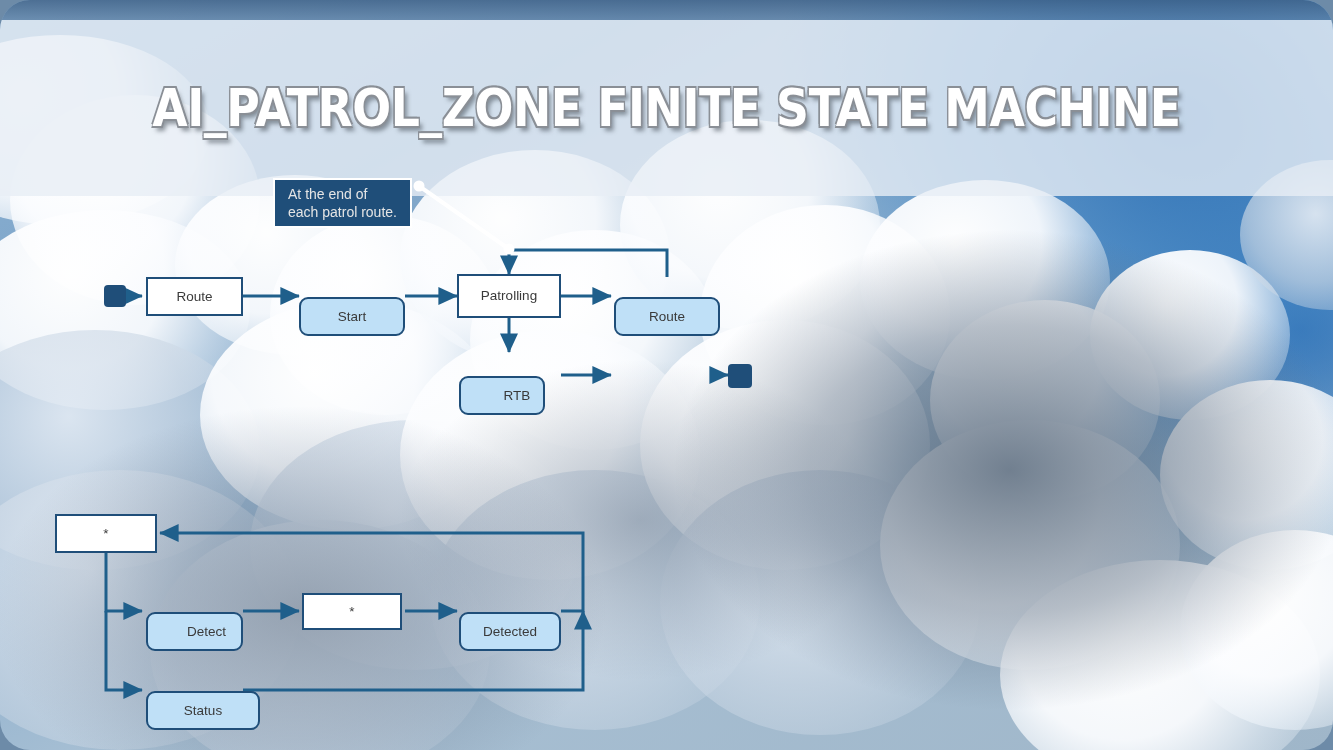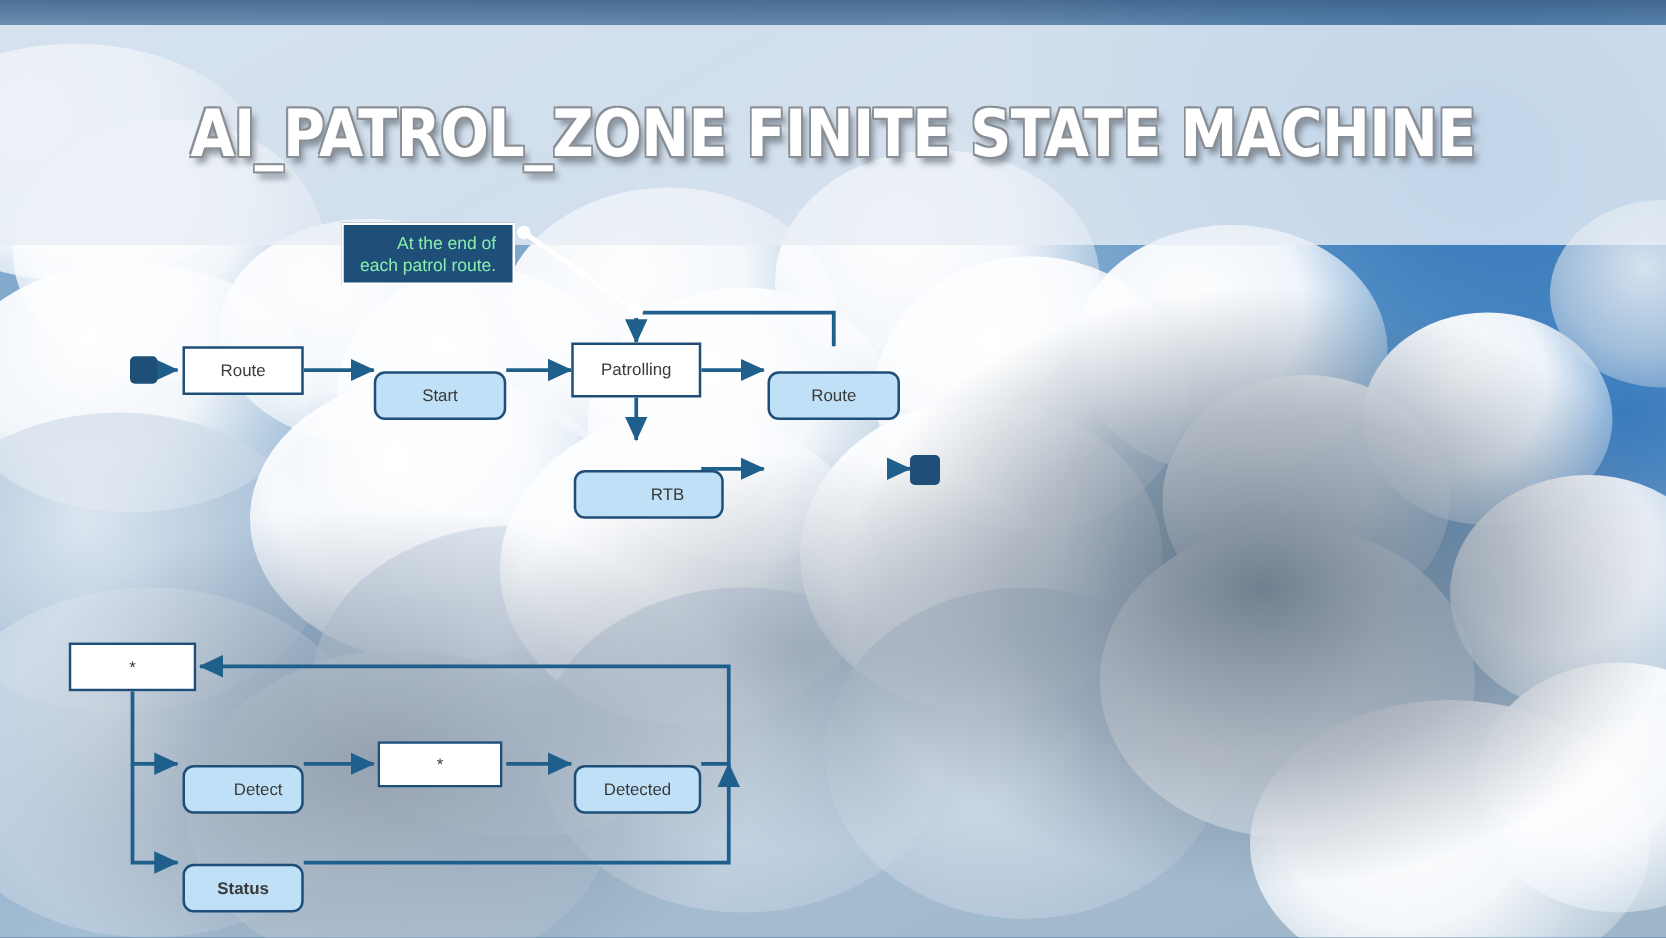--- a/index.html
+++ b/index.html
@@ -1,21 +1,21 @@
 <!DOCTYPE html>
 <html><head>
 <meta charset="utf-8">
 <style>
   html,body{margin:0;padding:0;}
   body{
     width:1333px;height:750px;overflow:hidden;position:relative;
     font-family:"Liberation Sans", sans-serif;
     background:#6d8ba8;
   }
-  #stage{position:absolute;inset:0;width:1333px;height:750px;overflow:hidden;}
+  #stage{position:absolute;inset:0;width:1333px;height:750px;overflow:hidden;border-radius:30px;}
 
   
   .sky{position:absolute;inset:0;}
   .sky-base{
     background:
       linear-gradient(to bottom right, #8fb4d4 0%, #7ba3c8 25%, #a8c0d4 55%, #9fb6c9 100%);
   }
   .sky-blue-ur{
     background:
       radial-gradient(ellipse 520px 420px at 1180px 120px, rgba(42,110,180,.95) 0%, rgba(60,130,195,.65) 45%, rgba(90,150,200,0) 80%),
@@ -54,22 +54,22 @@
   svg.edges{position:absolute;left:0;top:0;width:1333px;height:750px;overflow:visible;}
 
   .node{position:absolute;box-sizing:border-box;display:flex;align-items:center;justify-content:center;
     font-size:13.5px;color:#3a3a3a;text-align:center;line-height:1.15;}
   .node.state{background:#ffffff;border:2.2px solid #1f4e79;border-radius:0;}
   .node.action{background:#bfe0f7;border:2.2px solid #1f4e79;border-radius:9px;margin-top:20px;}
 
   .terminal{position:absolute;background:#1f4e79;border-radius:4px;}
 
   .callout{position:absolute;box-sizing:border-box;background:#1f4e79;
-    border:2.4px solid #ffffff;color:#86efac;font-size:14px;line-height:1.32;
-    display:flex;align-items:center;justify-content:center;text-align:right;padding:5px 8px;}
+    border:2.4px solid #ffffff;color:#e5e5e5;font-size:14px;line-height:1.32;
+    display:flex;align-items:center;justify-content:center;text-align:left;padding:5px 8px;}
 </style>
 </head>
 <body>
 
 <div id="stage">
 
   <div class="sky sky-base"></div>
   <div class="sky sky-blue-ur"></div>
 
   <div>
@@ -149,37 +149,37 @@
     </div>
     <div class="node action" style="left:299px;top:277px;width:106px;height:39px;">
       <span>Start</span>
     </div>
     <div class="node action" style="left:614px;top:277px;width:106px;height:39px;">
       <span>Route</span>
     </div>
     <div class="node state" style="left:457px;top:274px;width:104px;height:44px;">
       <span>Patrolling</span>
     </div>
-    <div class="node action" style="left:459px;top:356px;width:120px;height:39px;padding-left:30px;">
+    <div class="node action" style="left:459px;top:356px;width:86px;height:39px;padding-left:30px;">
       <span>RTB</span>
     </div>
 
     <div class="node state" style="left:55px;top:514px;width:102px;height:39px;">
       <span>*</span>
     </div>
     <div class="node action" style="left:146px;top:592px;width:97px;height:39px;padding-left:24px;">
       <span>Detect</span>
     </div>
     <div class="node state" style="left:302px;top:593px;width:100px;height:37px;">
       <span>*</span>
     </div>
     <div class="node action" style="left:459px;top:592px;width:102px;height:39px;">
       <span>Detected</span>
     </div>
-    <div class="node action" style="left:146px;top:671px;width:97px;height:39px;font-weight:bold;">
+    <div class="node action" style="left:146px;top:671px;width:114px;height:39px;">
       <span>Status</span>
     </div>
 
     <svg class="edges" viewBox="0 0 1333 750" preserveAspectRatio="none">
       <line x1="419" y1="186" x2="509" y2="249" stroke="#ffffff" stroke-width="4"></line>
       <circle cx="419" cy="186" r="5.5" fill="#ffffff"></circle>
       <circle cx="509" cy="249" r="5.5" fill="#ffffff"></circle>
     </svg>
 
     <div class="callout" style="left:273px;top:178px;width:139px;height:50px;">

